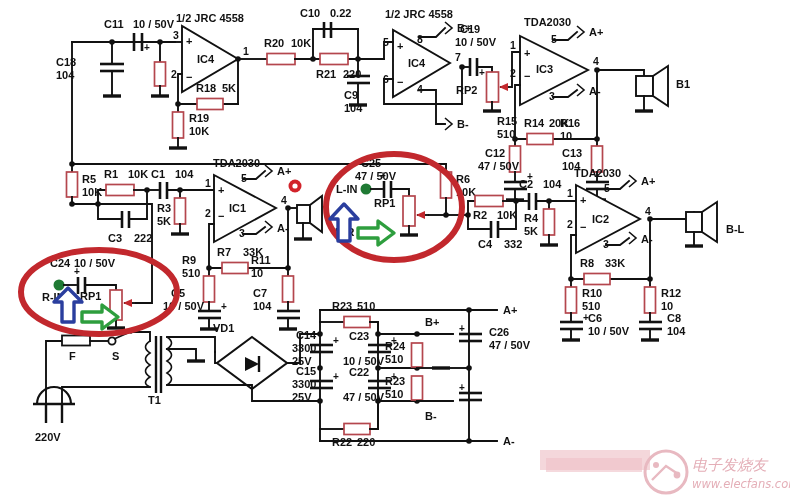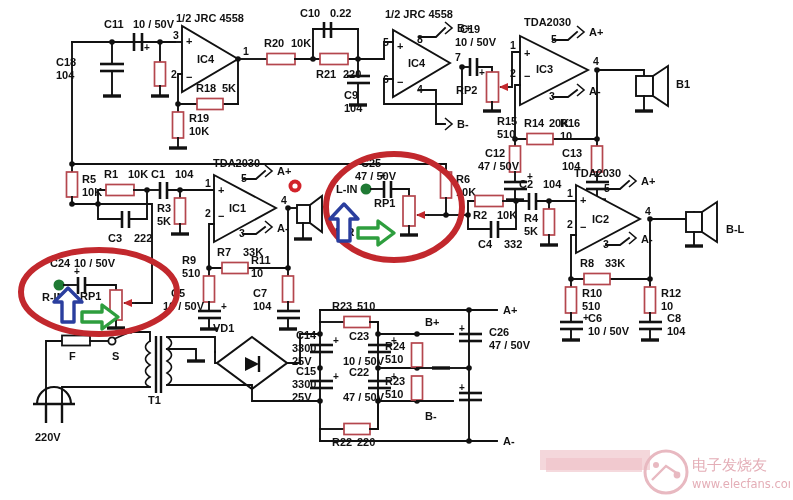--- a/index.html
+++ b/index.html
@@ -8,21 +8,21 @@
   #stage{position:relative;width:793px;height:500px;background:#fff;}
   #svgroot{position:absolute;left:0;top:0;}
   .lbl{font-size:11px;font-weight:bold;fill:#111;font-family:"Liberation Sans","DejaVu Sans",sans-serif;}
   .lbl-sm{font-size:10px;font-weight:bold;fill:#111;font-family:"Liberation Sans","DejaVu Sans",sans-serif;}
   .lbl-pin{font-size:10.5px;font-weight:bold;fill:#111;font-family:"Liberation Sans","DejaVu Sans",sans-serif;}
   .wire{stroke:#111;stroke-width:1.9;fill:none;stroke-linecap:square;}
   .wire-t{stroke:#111;stroke-width:1.6;fill:none;}
   .res{fill:#fff;stroke:#b4464d;stroke-width:1.7;}
   .icbody{fill:#fff;stroke:#111;stroke-width:1.9;}
   .dot{fill:#111;}
-  .wm{position:absolute;pointer-events:none;}
+  .wm{position:absolute;pointer-events:none;font-style:italic;}
 </style>
 </head>
 <body>
 
 <div id="stage">
 
 <svg id="svgroot" width="793" height="500" viewBox="0 0 793 500">
 
   <defs>
     <g id="gnd">

